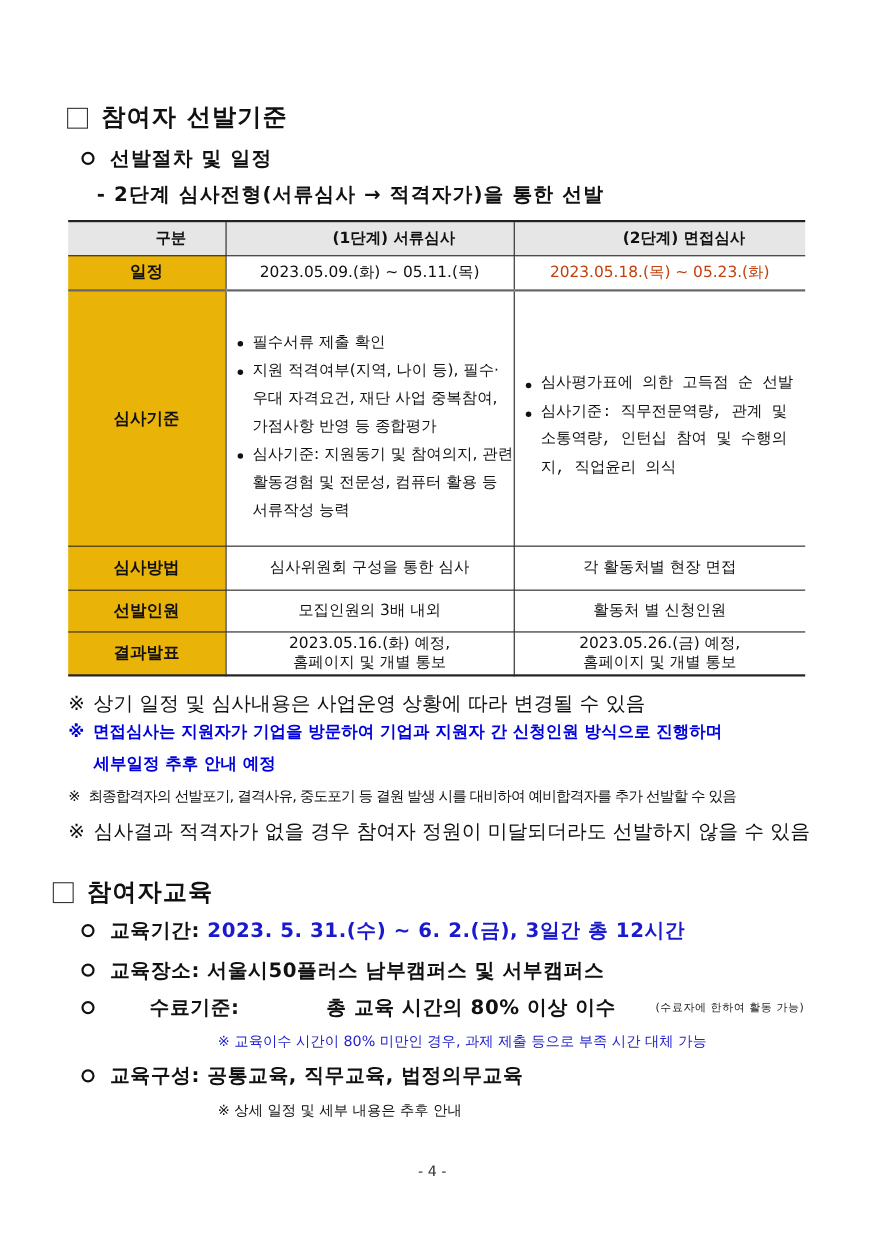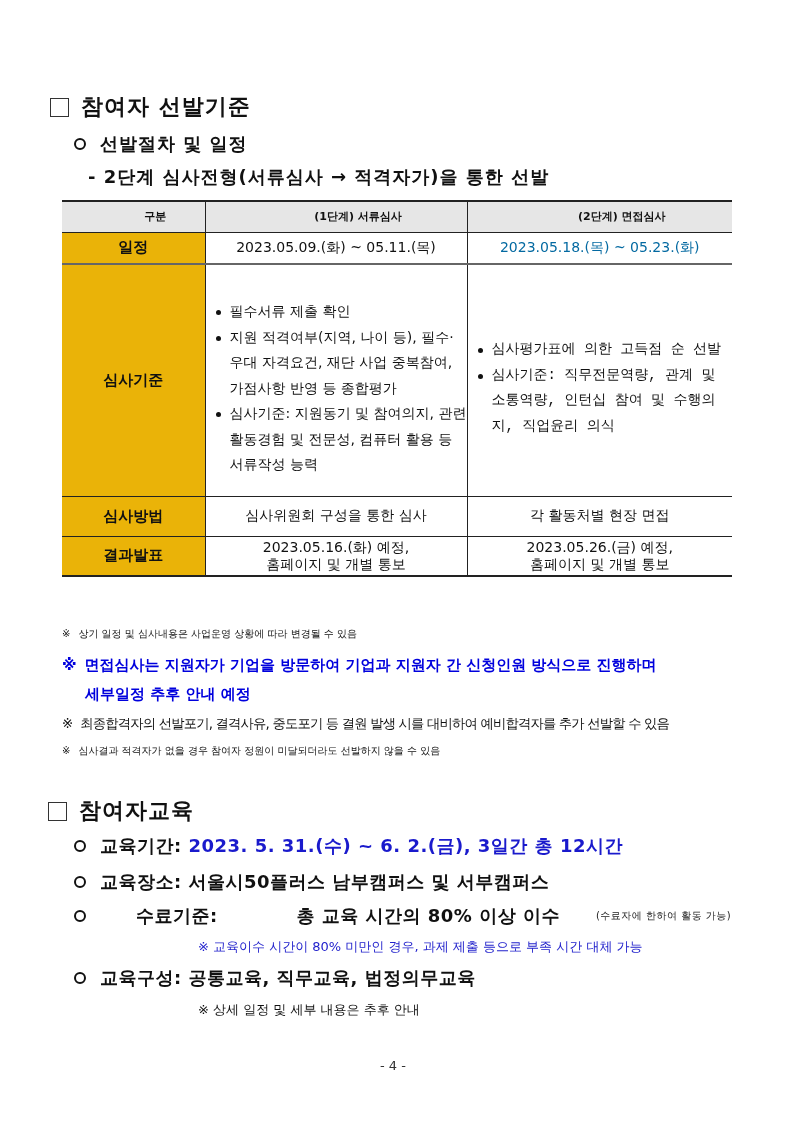--- a/index.html
+++ b/index.html
@@ -30,49 +30,49 @@
     table.sel {
       position: absolute; left: 62px; top: 200px; width: 670px;
       border-collapse: collapse; font-size: 14px;
     }
     table.sel td, table.sel th {
       border: 1px solid #222; text-align: center; vertical-align: middle;
     }
     table.sel { border-top: 2px solid #222; border-bottom: 2px solid #222; }
     table.sel tr > *:first-child { border-left: none; }
     table.sel tr > *:last-child { border-right: none; }
-    table.sel th { background: #e6e6e6; font-weight: bold; font-size: 11px; height: 31px; padding-left: 44px; }
+    table.sel th { background: #e6e6e6; font-weight: bold; font-size: 14px; height: 31px; padding-left: 44px; }
     table.sel td.rowhead { background: #eab308; font-weight: bold; font-size: 15px; width: 143px; }
     table.sel td.c1 { width: 262px; }
     tr.r-date td { height: 32px; }
     tr.r-crit td { height: 232px; border-top: 2px solid #666; }
     tr.r-method td { height: 40px; }
     tr.r-count td { height: 38px; }
     tr.r-result td { height: 40px; line-height: 17px; }
-    .blue { color: #0369a1; }
+    .blue { color: #c2410c; }
     .bullets { text-align: left; list-style: none; padding-left: 6px; margin-top: 16px; }
     .bullets li { position: relative; padding-left: 18px; line-height: 25.5px; font-size: 14px; white-space: normal; }
     .bullets li::before {
       content: ""; position: absolute; left: 4px; top: 11px; width: 5px; height: 5px;
       background: #111; border-radius: 50%;
     }
-    .note { font-size: 10px; }
+    .note { font-size: 18px; }
     .note.bold-blue { font-weight: bold; color: #0000dd; font-size: 15px; }
     .ref { margin-right: 8px; }
     .edu-line { font-size: 18px; font-weight: bold; display: flex; align-items: center; letter-spacing: 0.5px; }
     .edu-line .val-blue { color: #1a1acc; font-weight: bold; }
     .edu-line .normal { font-weight: normal; font-size: 10px; color: #222; }
     .small-note { font-size: 13px; }
     .small-note.blue { color: #2222cc; }
     .page-num { font-size: 13px; color: #333; }
   </style>
 </head>
 <body>
 
-<div class="abs sec-title" style="left:50px; top:92px;">
+<div class="abs sec-title" style="left:61px; top:92px;">
   <span class="sq-box"></span>
   <span>참여자 선발기준</span>
 </div>
 <div class="abs sub-title" style="left:74px; top:132px;">
   <span class="circle"></span>
   <span>선발절차 및 일정</span>
 </div>
 <div class="abs dash-line" style="left:88px; top:165px;">- 2단계 심사전형(서류심사 → 적격자가)을 통한 선발</div>
 
 <table class="sel">
@@ -100,20 +100,25 @@
       <ul class="bullets" style="padding-right:6px;font-family:Liberation Mono, monospace;">
         <li>심사평가표에 의한 고득점 순 선발</li>
         <li>심사기준: 직무전문역량, 관계 및 소통역량, 인턴십 참여 및 수행의지, 직업윤리 의식</li>
       </ul>
     </td>
   </tr>
   <tr class="r-method">
     <td class="rowhead">심사방법</td>
     <td class="c1">심사위원회 구성을 통한 심사</td>
     <td>각 활동처별 현장 면접</td>
+  </tr>
+  <tr class="r-count">
+    <td class="rowhead">선발인원</td>
+    <td class="c1">모집인원의 3배 내외</td>
+    <td>활동처 별 신청인원</td>
   </tr>
   <tr class="r-result">
     <td class="rowhead">결과발표</td>
     <td class="c1">
       <div>2023.05.16.(화) 예정,</div>
       <div>홈페이지 및 개별 통보</div>
     </td>
     <td>
       <div>2023.05.26.(금) 예정,</div>
       <div>홈페이지 및 개별 통보</div>

